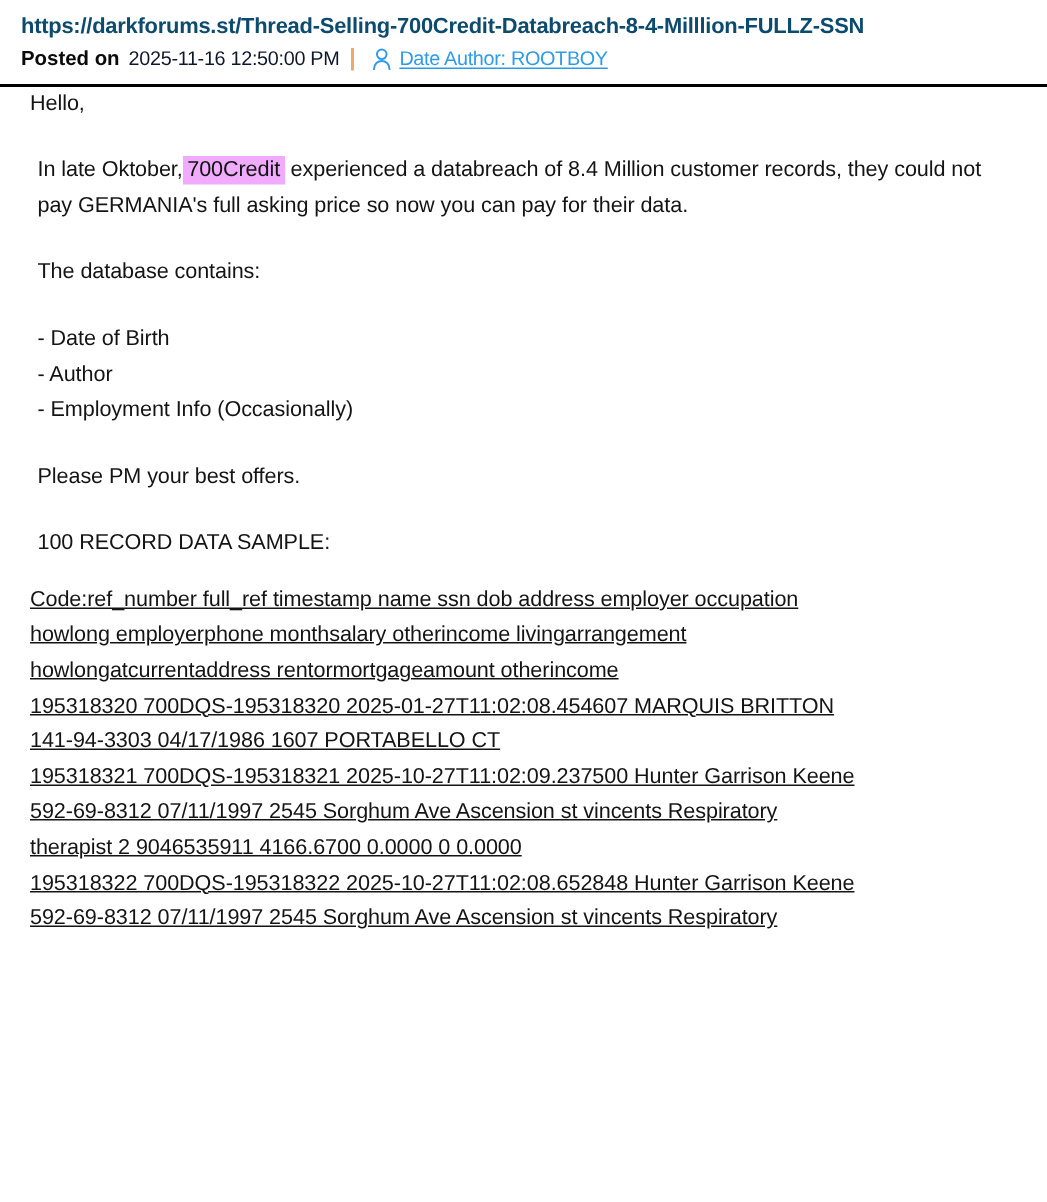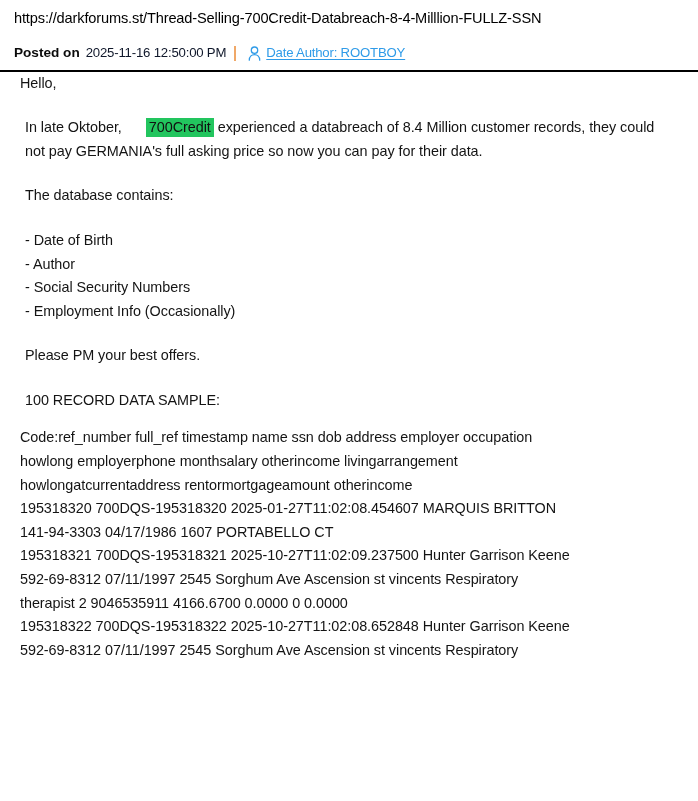--- a/index.html
+++ b/index.html
@@ -15,28 +15,28 @@
     color: #0d0d0d;
     -webkit-font-smoothing: antialiased;
   }
 
   
   .header {
     padding: 9px 14px 4px 14px;
   }
   .post-url {
     font-size: 14.6px;
-    font-weight: normal;
-    color: #000000;
+    font-weight: bold;
+    color: #0c4a6e;
     letter-spacing: -0.15px;
     white-space: nowrap;
     line-height: 1.25;
   }
   .meta-row {
-    margin-top: 18px;
+    margin-top: 4px;
     display: flex;
     align-items: center;
     white-space: nowrap;
     line-height: 1.2;
   }
   .meta-label {
     font-size: 13.6px;
     font-weight: bold;
     color: #0a0a0a;
   }
@@ -80,36 +80,35 @@
     color: #141414;
   }
   .para {
     margin: 0;
     letter-spacing: -0.05px;
   }
   .spacer-sm { height: 21px; }
   .spacer-xs { height: 14px; }
 
   .hl {
-    background: #22c55e;
+    background: #f0abfc;
     padding: 1px 3px 2px 3px;
     color: #111111;
-    margin-left: 24px;
   }
 
   .list-item {
     margin: 0;
     letter-spacing: -0.05px;
   }
 
   .sample-block {
     margin: 0;
     letter-spacing: -0.05px;
   }
-  .rec-line { margin: 0; }
+  .rec-line { margin: 0; text-decoration: underline; }
   .indent { padding-left: 5px; }
 </style>
 </head>
 <body>
 
 <div class="header">
   <div class="post-url">https://darkforums.st/Thread-Selling-700Credit-Databreach-8-4-Milllion-FULLZ-SSN</div>
   <div class="meta-row">
     <span class="meta-label">Posted on</span>
     <span class="meta-time">2025-11-16 12:50:00 PM</span>
@@ -136,21 +135,20 @@
 
   <div class="spacer-sm"></div>
 
   <p class="para indent">The database contains:</p>
 
   <div class="spacer-sm"></div>
 
   <div class="contains-list">
     <p class="list-item indent">- Date of Birth</p>
     <p class="list-item indent">- Author</p>
-    <p class="list-item indent">- Social Security Numbers</p>
     <p class="list-item indent">- Employment Info (Occasionally)</p>
   </div>
 
   <div class="spacer-sm"></div>
 
   <p class="para indent">Please PM your best offers.</p>
 
   <div class="spacer-sm"></div>
 
   <p class="para indent">100 RECORD DATA SAMPLE:</p>

